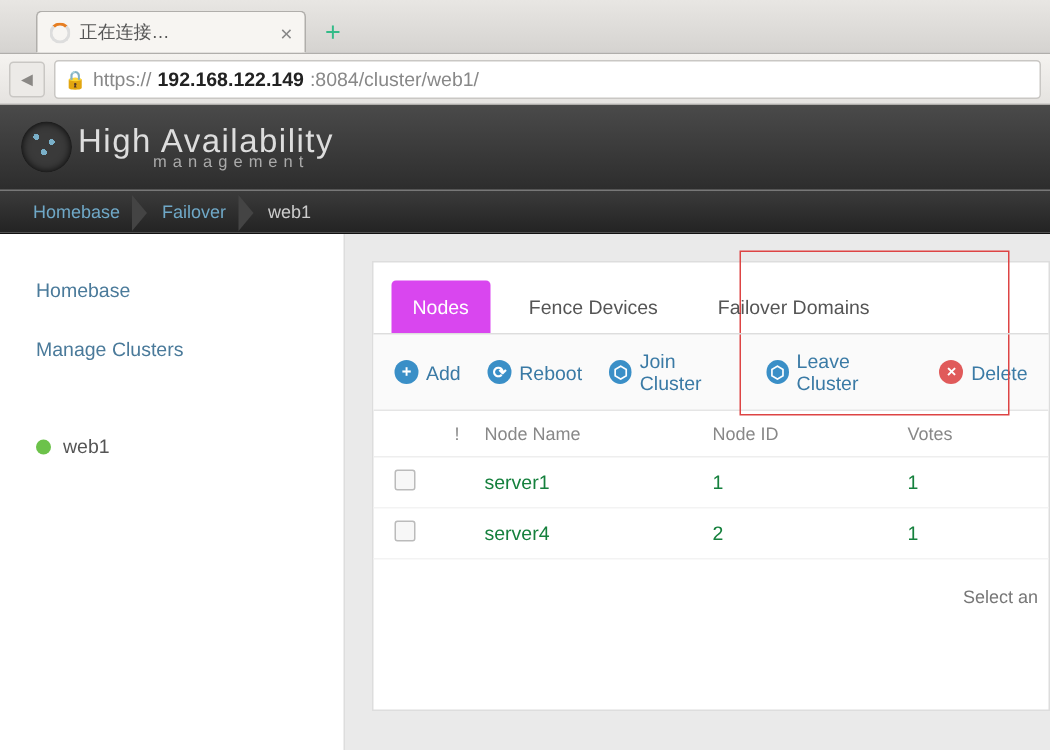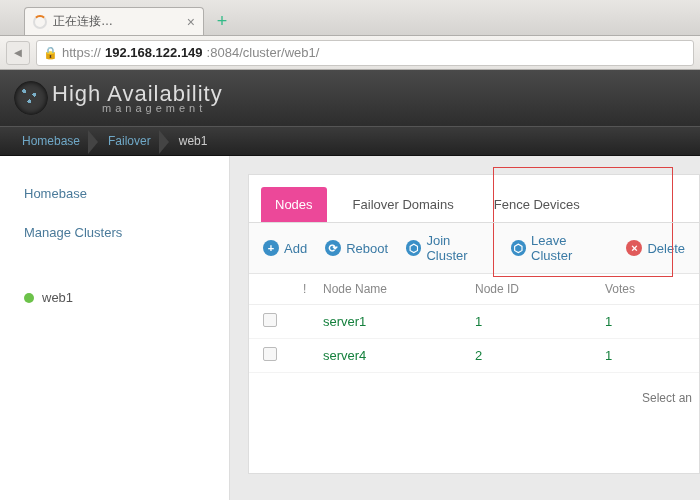--- a/index.html
+++ b/index.html
@@ -31,21 +31,21 @@
 .layout { display: flex; height: calc(500px - 36px - 34px - 56px - 30px); }
 .sidebar { width: 230px; border-right: 1px solid #ddd; background: #fff; padding-top: 18px; }
 .sideitem { padding: 12px 24px; color: #4a7a9a; font-size: 13px; cursor: pointer; }
 .sidesub { padding: 10px 24px; color: #555; font-size: 13px; display: flex; align-items: center; gap: 8px; margin-top: 28px; cursor: pointer; }
 .dot { width: 10px; height: 10px; border-radius: 50%; background: #6cc24a; display: inline-block; }
 
 .main { flex: 1; background: #eaeaea; padding: 18px 0 0 18px; overflow: hidden; }
 .panel { background: #fff; border: 1px solid #ddd; min-height: 300px; }
 .tabsrow { display: flex; border-bottom: 1px solid #ddd; padding: 12px 12px 0 12px; gap: 12px; align-items: flex-end; position: relative; }
 .ptab { padding: 10px 14px; color: #555; font-size: 13px; cursor: pointer; white-space: nowrap; }
-.ptab.active { background: #ec4899; color: #fff; border-radius: 3px 3px 0 0; }
+.ptab.active { background: #d946ef; color: #fff; border-radius: 3px 3px 0 0; }
 .ptab.hl { outline: 1px dotted #666; outline-offset: -3px; }
 .redbox { position: absolute; border: 1px solid #d44; pointer-events: none; }
 
 .toolbar { display: flex; align-items: center; gap: 18px; padding: 10px 14px; border-bottom: 1px solid #e5e5e5; background: #fafafa; }
 .tbtn { display: flex; align-items: center; gap: 5px; color: #3a7aa5; font-size: 13px; cursor: pointer; }
 .ticon { width: 16px; height: 16px; border-radius: 50%; background: #3a8fc7; color: #fff; display: inline-flex; align-items: center; justify-content: center; font-size: 11px; font-weight: bold; }
 .ticon.del { background: #e05a5a; }
 
 .thead { display: flex; padding: 8px 14px; color: #888; font-size: 12px; border-bottom: 1px solid #eee; }
 .trow { display: flex; padding: 8px 14px; color: #15803d; font-size: 13px; border-bottom: 1px solid #f3f3f3; align-items: center; }
@@ -102,22 +102,22 @@
       <span class="dot"></span>
       <span>web1</span>
     </div>
   </div>
 
   <div class="main">
     <div class="panel" style="position:relative;">
       <div class="redbox" style="left:244px; top:-8px; width:180px; height:110px;"></div>
       <div class="tabsrow">
         <div class="ptab active">Nodes</div>
+        <div class="ptab">Fence Devices</div>
         <div class="ptab">Failover Domains</div>
-        <div class="ptab">Fence Devices</div>
 
       </div>
 
       <div class="toolbar">
         <div class="tbtn">
             <span class="ticon">+</span>
             <span>Add</span>
           </div>
         <div class="tbtn">
             <span class="ticon">⟳</span>

